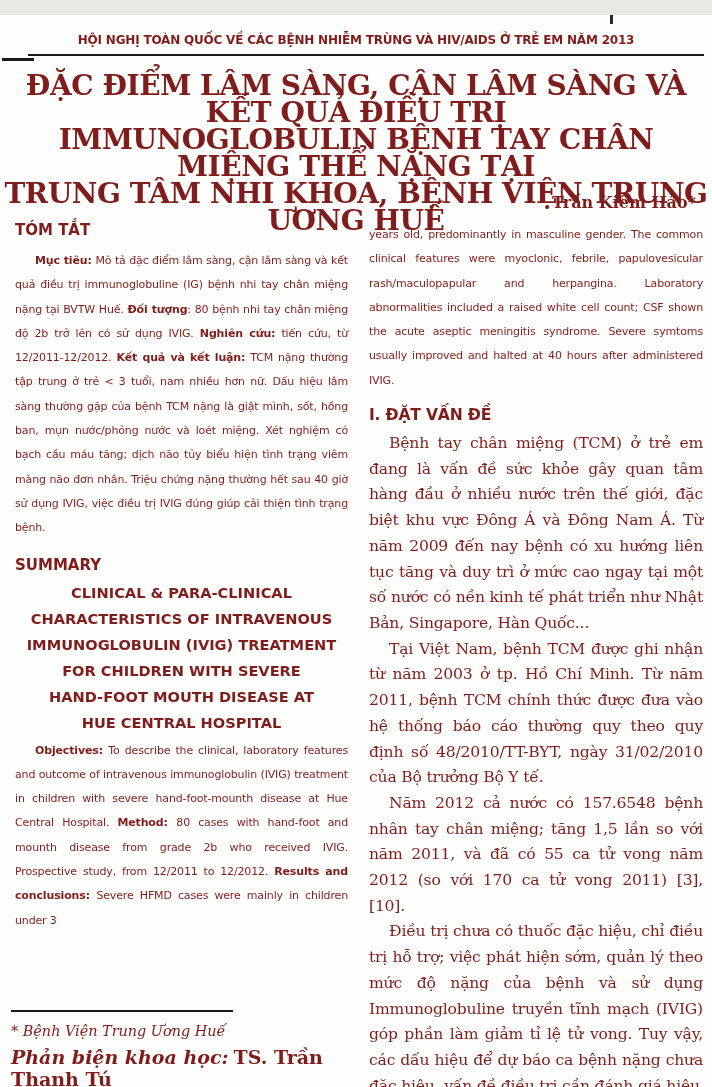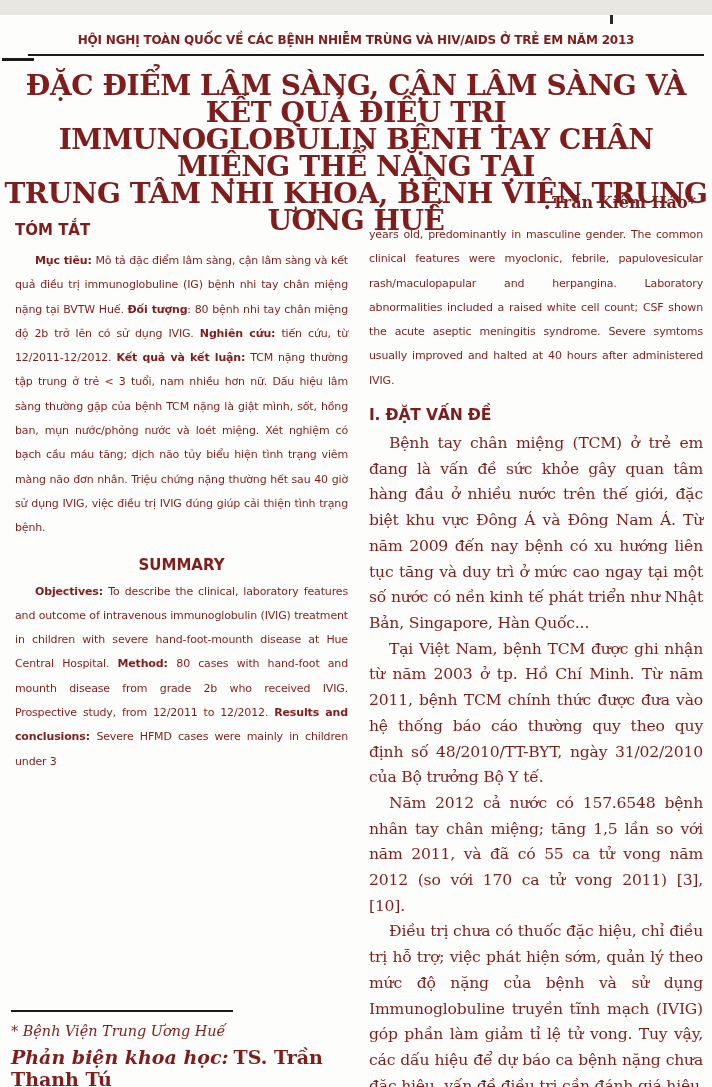--- a/index.html
+++ b/index.html
@@ -108,21 +108,20 @@
 
   .h-abstract {
     font-size: 15px;
     font-weight: bold;
     margin: 2px 0 10px 0;
   }
   .h-summary {
     font-size: 15px;
     font-weight: bold;
     margin: 15px 0 6px 0;
-    text-align: center;
   }
   .summary-title {
     text-align: center;
     font-size: 14.6px;
     font-weight: bold;
     line-height: 26px;
     white-space: pre-line;
     margin-bottom: 3px;
   }
   .h-section {
@@ -185,20 +184,26 @@
 
   <div class="author">Trần Kiêm Hảo*</div>
 
   <div class="columns">
 
     <div class="col-left">
       <div class="h-abstract">TÓM TẮT</div>
       <p class="body indent"><b>Mục tiêu: </b>Mô tả đặc điểm lâm sàng, cận lâm sàng và kết quả điều trị immunoglobuline (IG) bệnh nhi tay chân miệng nặng tại BVTW Huế. <b>Đối tượng</b>: 80 bệnh nhi tay chân miệng độ 2b trở lên có sử dụng IVIG. <b>Nghiên cứu:</b> tiến cứu, từ 12/2011-12/2012. <b>Kết quả và kết luận:</b> TCM nặng thường tập trung ở trẻ &lt; 3 tuổi, nam nhiều hơn nữ. Dấu hiệu lâm sàng thường gặp của bệnh TCM nặng là giật mình, sốt, hồng ban, mụn nước/phỏng nước và loét miệng. Xét nghiệm có bạch cầu máu tăng; dịch não tủy biểu hiện tình trạng viêm màng não đơn nhân. Triệu chứng nặng thường hết sau 40 giờ sử dụng IVIG, việc điều trị IVIG đúng giúp cải thiện tình trạng bệnh.</p>
 
       <div class="h-summary">SUMMARY</div>
+      <div class="summary-title">CLINICAL &amp; PARA-CLINICAL
+CHARACTERISTICS OF INTRAVENOUS
+IMMUNOGLOBULIN (IVIG) TREATMENT
+FOR CHILDREN WITH SEVERE
+HAND-FOOT MOUTH DISEASE AT
+HUE CENTRAL HOSPITAL</div>
       <p class="body indent"><b>Objectives: </b>To describe the clinical, laboratory features and outcome of intravenous immunoglobulin (IVIG) treatment in children with severe hand-foot-mounth disease at Hue Central Hospital. <b>Method: </b>80 cases with hand-foot and mounth disease from grade 2b who received IVIG. Prospective study, from 12/2011 to 12/2012. <b>Results and conclusions: </b>Severe HFMD cases were mainly in children under 3</p>
     </div>
 
     <div class="col-right">
       <p class="body cont-para">years old, predominantly in masculine gender. The common clinical features were myoclonic, febrile, papulovesicular rash/maculopapular and herpangina. Laboratory abnormalities included a raised white cell count; CSF shown the acute aseptic meningitis syndrome. Severe symtoms usually improved and halted at 40 hours after administered IVIG.</p>
 
       <div class="h-section">I. ĐẶT VẤN ĐỀ</div>
 
       <p class="body serif-body indent">Bệnh tay chân miệng (TCM) ở trẻ em đang là vấn đề sức khỏe gây quan tâm hàng đầu ở nhiều nước trên thế giới, đặc biệt khu vực Đông Á và Đông Nam Á. Từ năm 2009 đến nay bệnh có xu hướng liên tục tăng và duy trì ở mức cao ngay tại một số nước có nền kinh tế phát triển như Nhật Bản, Singapore, Hàn Quốc...</p>
       <p class="body serif-body indent">Tại Việt Nam, bệnh TCM được ghi nhận từ năm 2003 ở tp. Hồ Chí Minh. Từ năm 2011, bệnh TCM chính thức được đưa vào hệ thống báo cáo thường quy theo quy định số 48/2010/TT-BYT, ngày 31/02/2010 của Bộ trưởng Bộ Y tế.</p>

